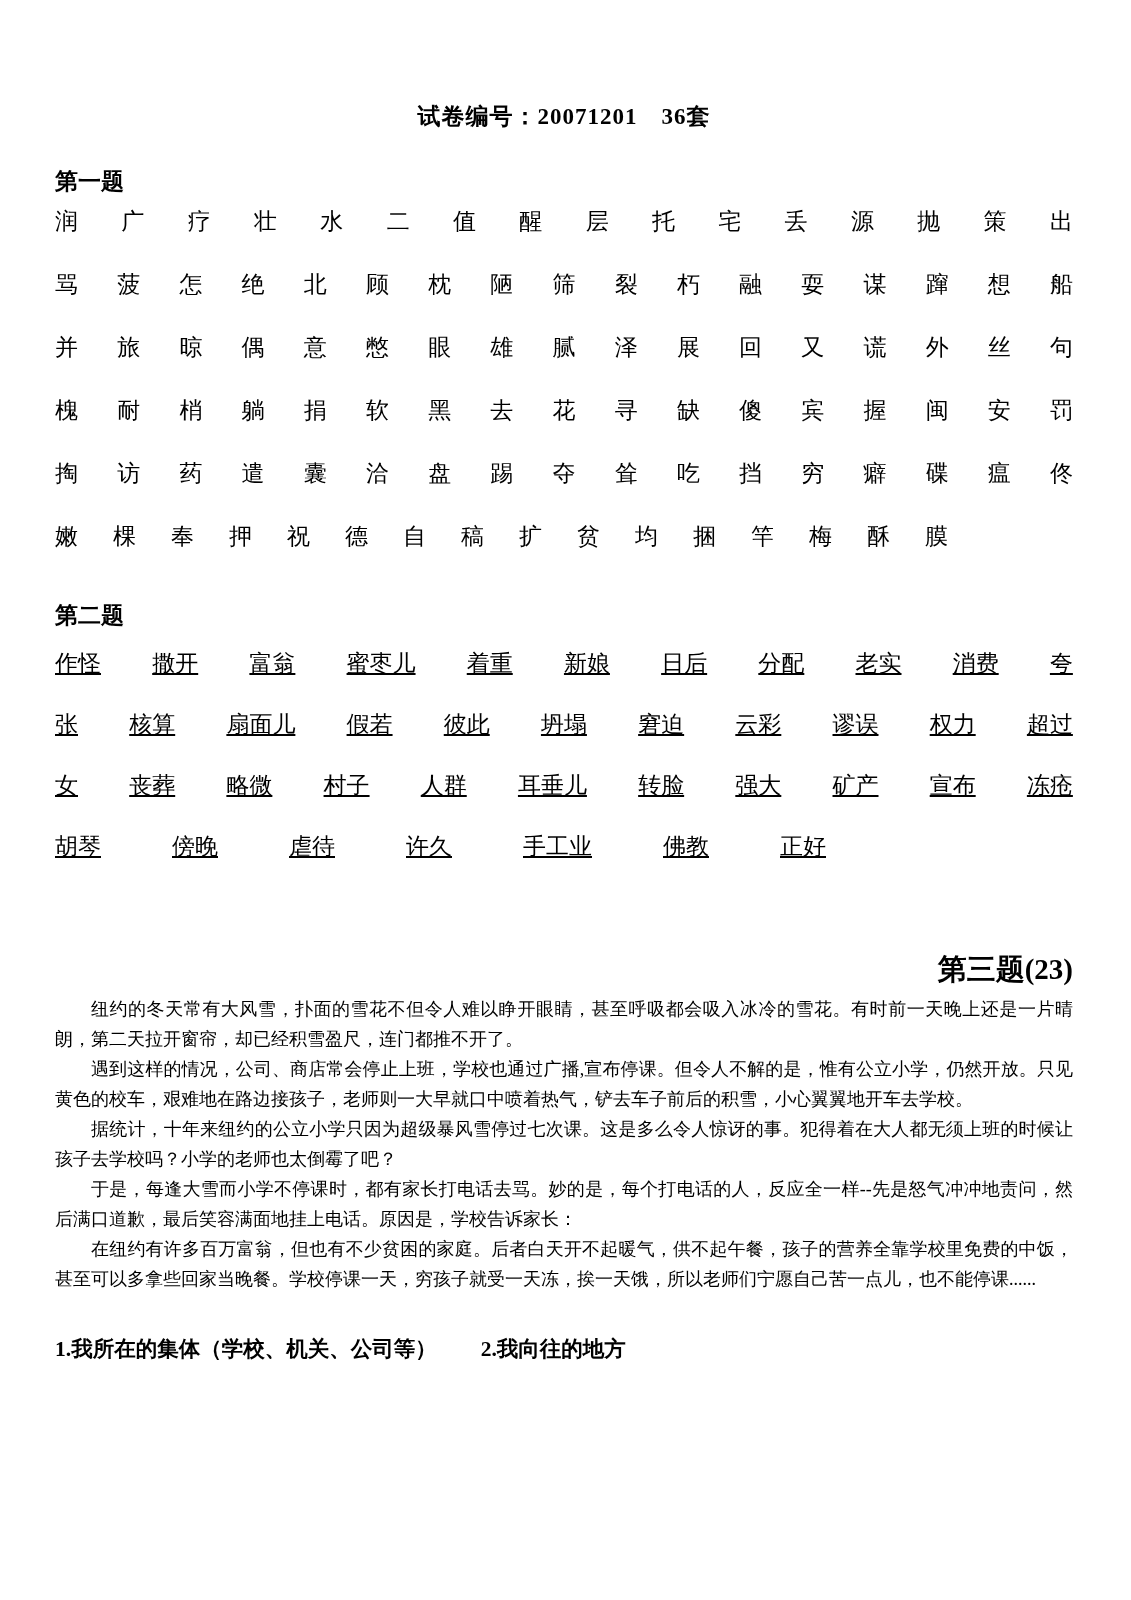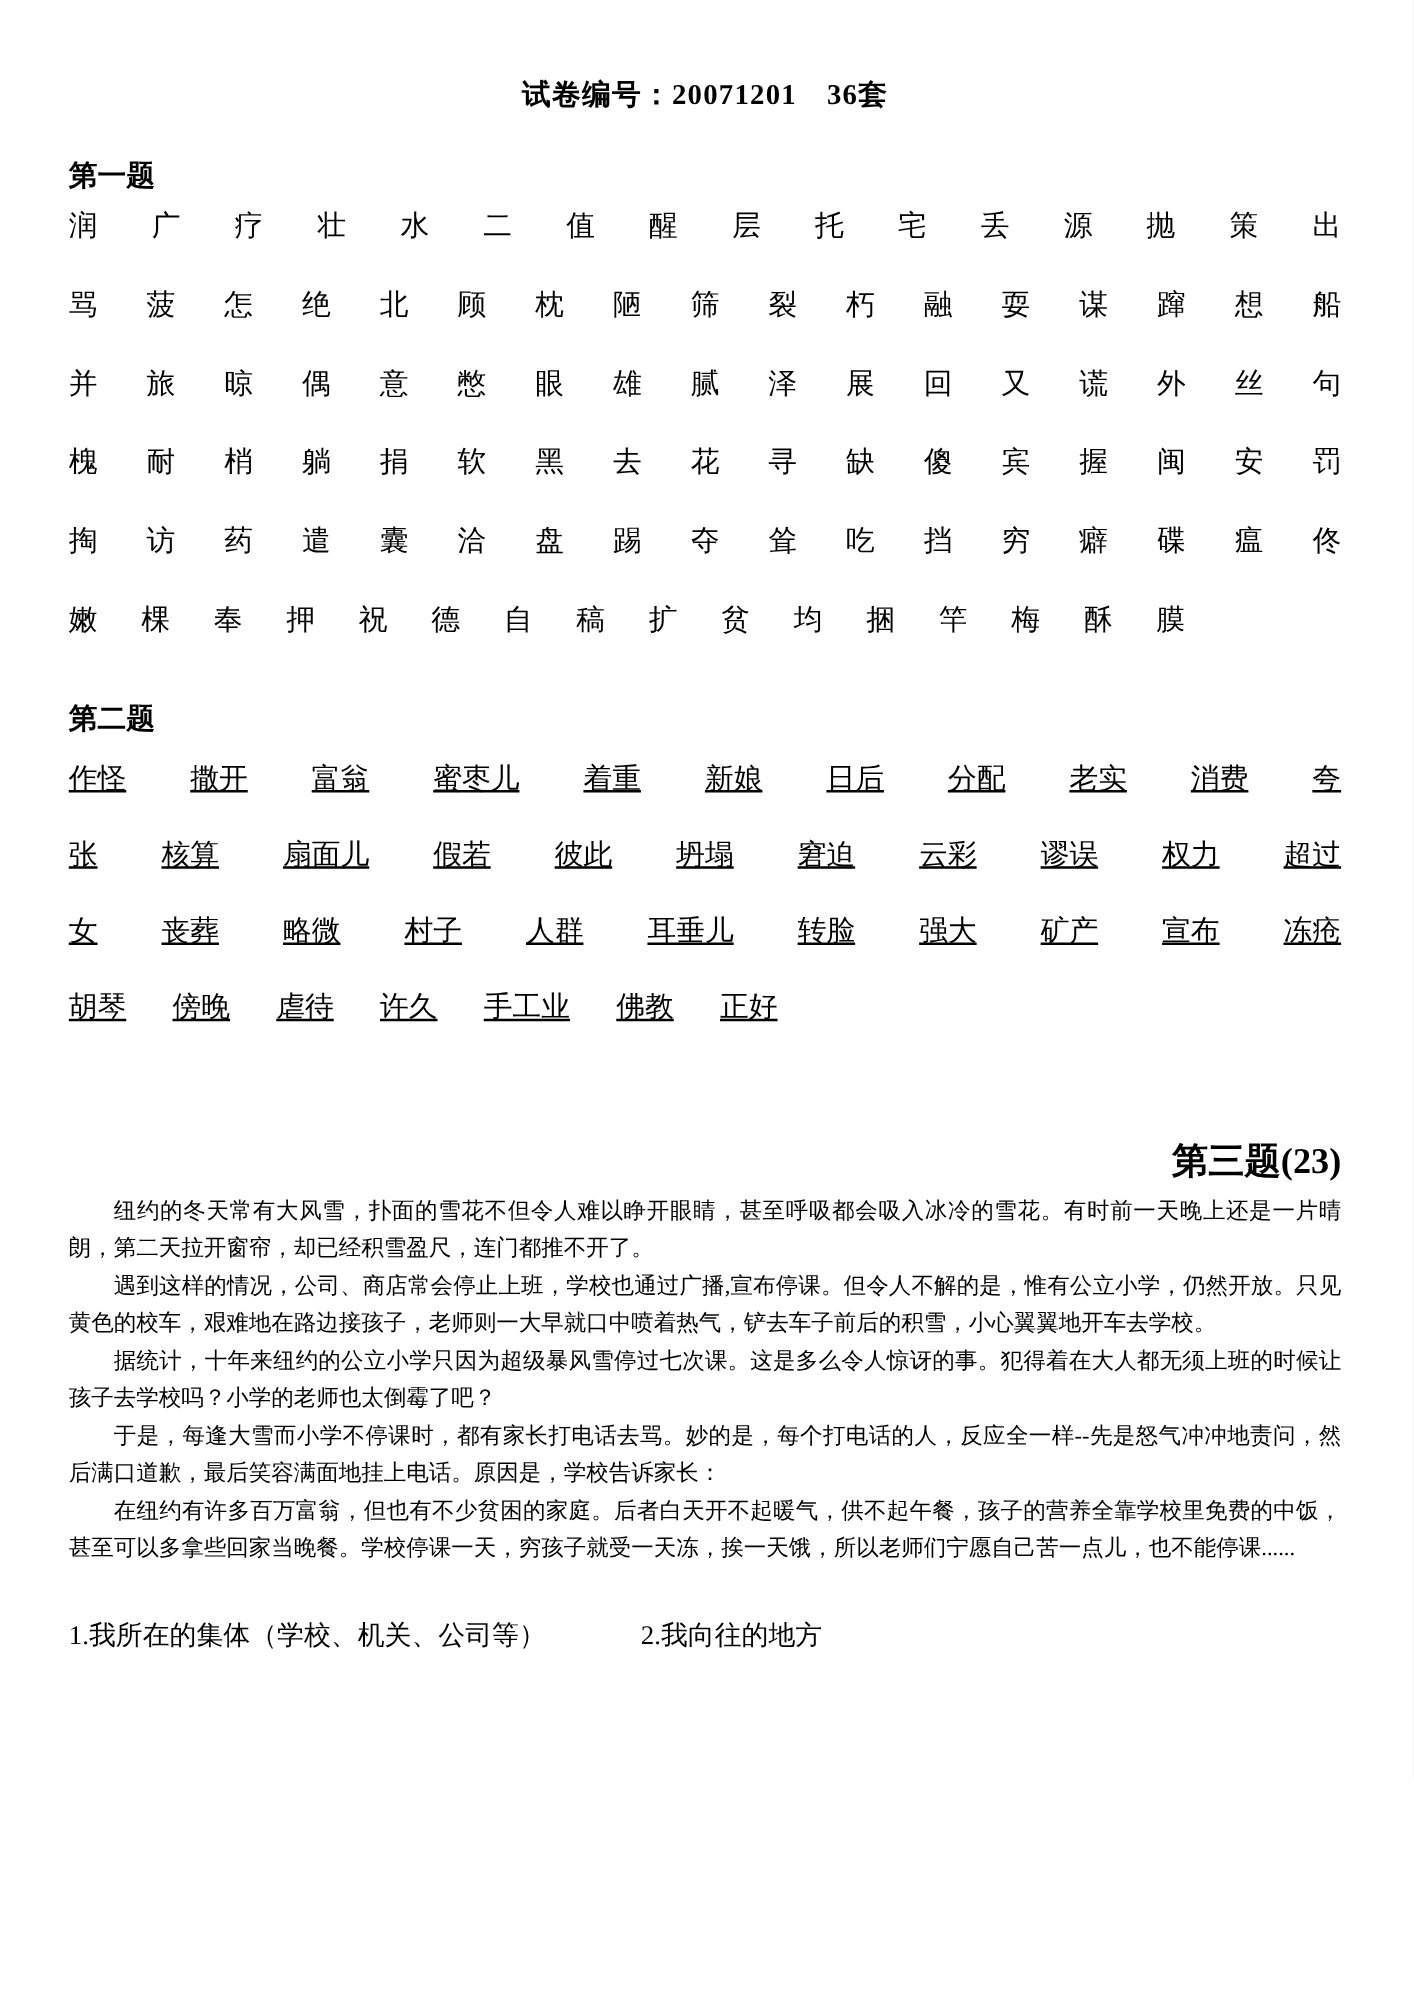--- a/index.html
+++ b/index.html
@@ -9,21 +9,21 @@
     font-family: "Liberation Serif", "DejaVu Serif", serif;
   }
   .page {
     position: relative;
     width: 1131px;
     height: 1600px;
     margin: 0 auto;
     background: #ffffff;
     color: #000000;
     box-sizing: border-box;
-    padding: 60px 58px 40px 55px;
+    padding: 101px 58px 40px 55px;
     overflow: hidden;
   }
   .doc-title {
     text-align: center;
     font-weight: bold;
     font-size: 23px;
     letter-spacing: 1px;
     margin: 0 0 34px 0;
   }
   .section-header {
@@ -42,21 +42,21 @@
     display: flex;
     justify-content: space-between;
     align-items: flex-start;
     font-size: 23px;
     line-height: 30px;
     margin-top: 32px;
   }
   .item-row .item { white-space: nowrap; }
   .item-row.row-left { justify-content: flex-start; }
   #section1-rows .item-row.row-left { gap: 35px; }
-  #section2-rows .item-row.row-left { gap: 37px; }
+  #section2-rows .item-row.row-left { gap: 71px; }
   #section1-rows .item-row { margin-top: 33px; }
   #section1-rows .item-row:first-child { margin-top: 10px; }
   #section2-rows .item-row { margin-top: 31px; text-decoration: underline; }
   #section2-rows .item-row:first-child { margin-top: 18px; }
 
   .gap-s2 { height: 48px; }
   .gap-s3 { height: 88px; }
   .gap-s4 { height: 36px; }
 
   
@@ -65,24 +65,25 @@
     font-size: 18px;
     line-height: 30px;
     text-indent: 2em;
     text-align: justify;
     text-justify: inter-ideograph;
   }
 
   
   .topic-line {
     display: flex;
-    gap: 76px;
+    gap: 44px;
     font-size: 21.5px;
     line-height: 30px;
     margin-top: 4px;
+    font-weight: bold;
   }
   .topic-line .item { white-space: nowrap; }
 </style>
 </head>
 <body>
 
 <div class="page">
 
   <div class="doc-title">试卷编号：20071201　36套</div>
 

